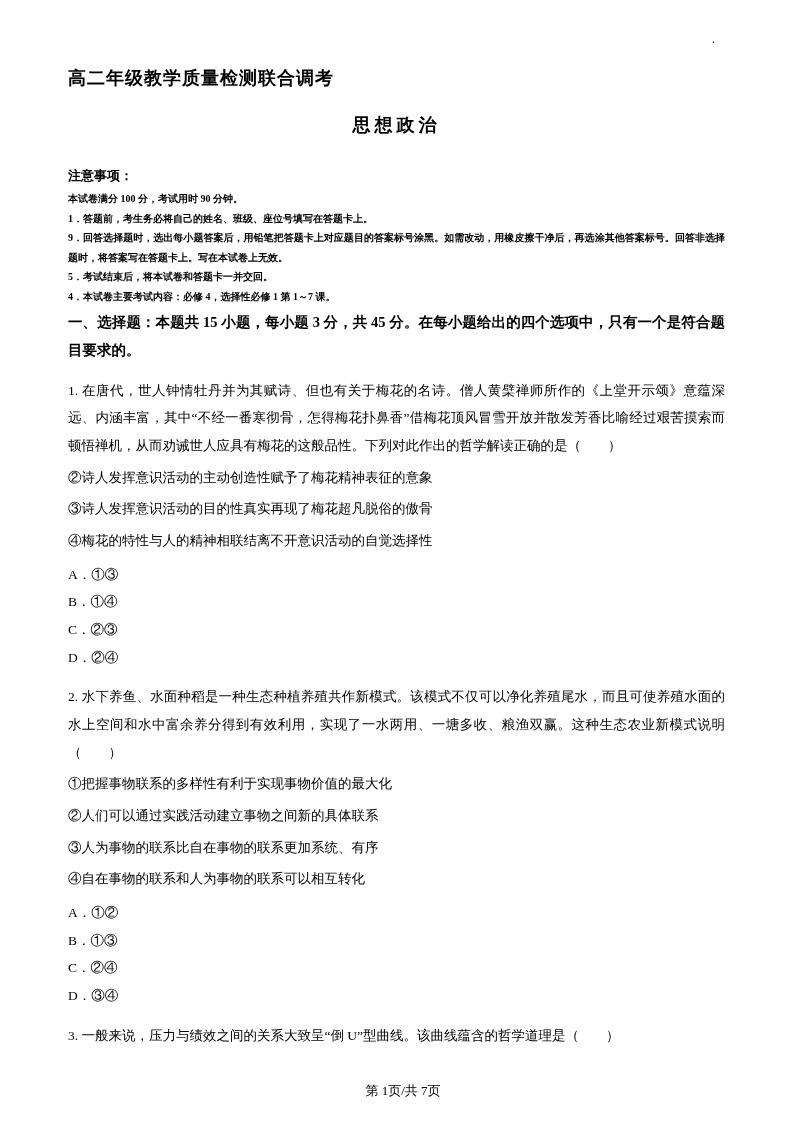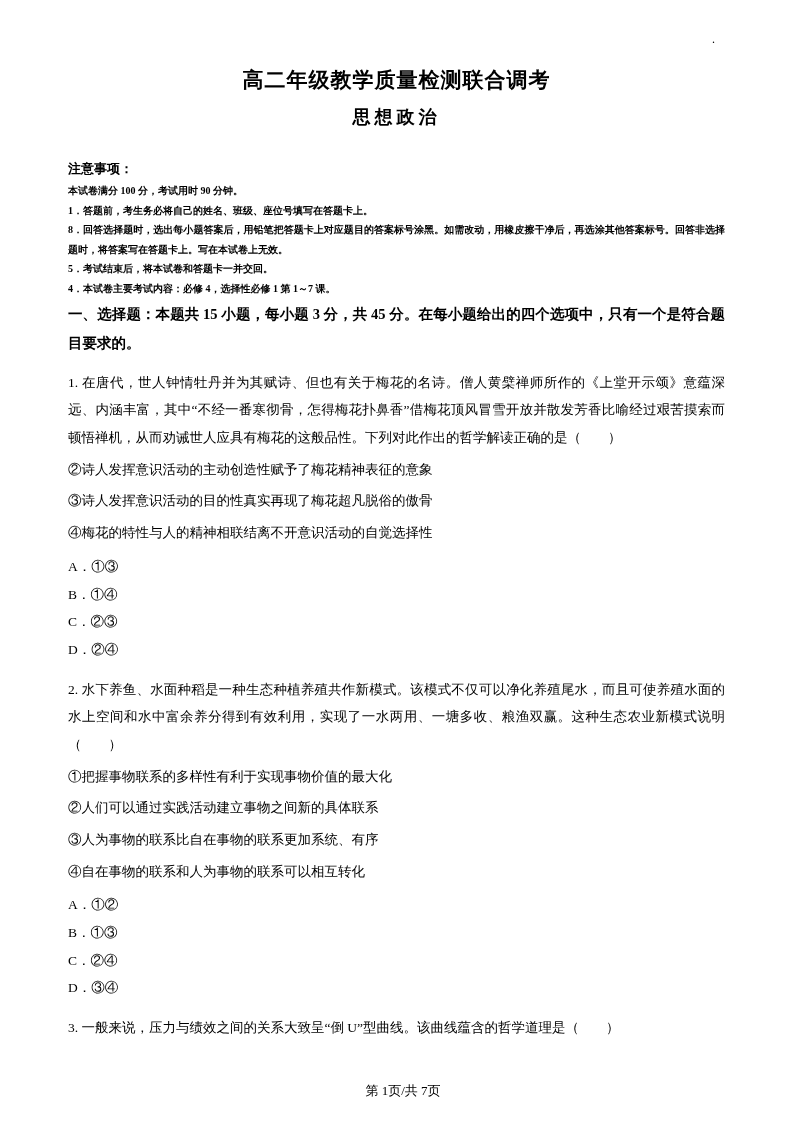--- a/index.html
+++ b/index.html
@@ -16,33 +16,32 @@
     overflow: hidden;
   }
   .page {
     position: relative;
     width: 793px;
     height: 1122px;
     box-sizing: border-box;
     padding: 36px 68px 0 68px;
   }
   .title-main {
-    text-align: center;
-    font-size: 21px;
+    font-size: 18px;
     font-weight: bold;
     letter-spacing: 1px;
     margin-top: 30px;
     line-height: 1.4;
   }
   .title-sub {
     text-align: center;
     font-size: 18px;
     font-weight: bold;
     letter-spacing: 4px;
-    margin-top: 10px;
+    margin-top: 22px;
     line-height: 1.4;
   }
   .notice-head {
     font-size: 13px;
     font-weight: bold;
     margin-top: 26px;
     line-height: 1.9;
   }
   .notice-line {
     font-size: 10px;
@@ -107,21 +106,21 @@
 <div class="page">
 
   <div class="dot-top">.</div>
 
   <div class="title-main">高二年级教学质量检测联合调考</div>
   <div class="title-sub">思想政治</div>
 
   <div class="notice-head">注意事项：</div>
   <div class="notice-line">本试卷满分 100 分，考试用时 90 分钟。</div>
   <div class="notice-line">1．答题前，考生务必将自己的姓名、班级、座位号填写在答题卡上。</div>
-  <div class="notice-line">8．回答选择题时，选出每小题答案后，用铅笔把答题卡上对应题目的答案标号涂黑。如需改动，用橡皮擦干净后，再选涂其他答案标号。回答非选择题时，将答案写在答题卡上。写在本试卷上无效。</div>
+  <div class="notice-line">9．回答选择题时，选出每小题答案后，用铅笔把答题卡上对应题目的答案标号涂黑。如需改动，用橡皮擦干净后，再选涂其他答案标号。回答非选择题时，将答案写在答题卡上。写在本试卷上无效。</div>
   <div class="notice-line">5．考试结束后，将本试卷和答题卡一并交回。</div>
   <div class="notice-line">4．本试卷主要考试内容：必修 4，选择性必修 1 第 1～7 课。</div>
 
   <div class="section-head">一、选择题：本题共 15 小题，每小题 3 分，共 45 分。在每小题给出的四个选项中，只有一个是符合题目要求的。</div>
 
   <div class="q-stem">
     <span>1.</span>
     <span>在唐代，世人钟情牡丹并为其赋诗、但也有关于梅花的名诗。僧人黄檗禅师所作的《上堂开示颂》意蕴深远、内涵丰富，其中“不经一番寒彻骨，怎得梅花扑鼻香”借梅花顶风冒雪开放并散发芳香比喻经过艰苦摸索而顿悟禅机，从而劝诫世人应具有梅花的这般品性。下列对此作出的哲学解读正确的是（　　）</span>
   </div>
   <div class="q-opt">②诗人发挥意识活动的主动创造性赋予了梅花精神表征的意象</div>

